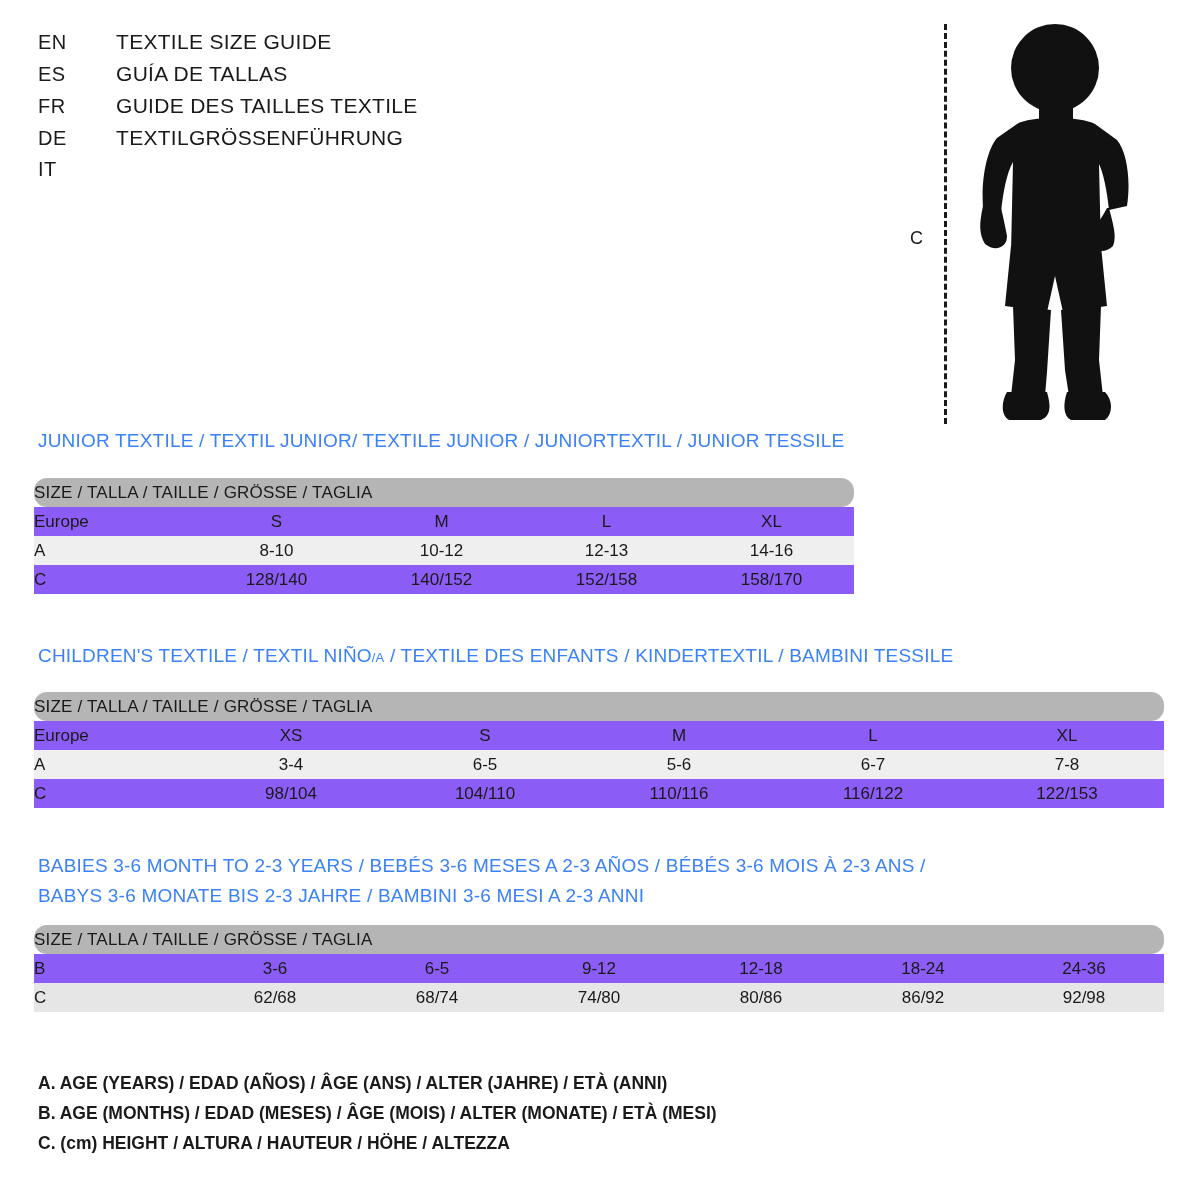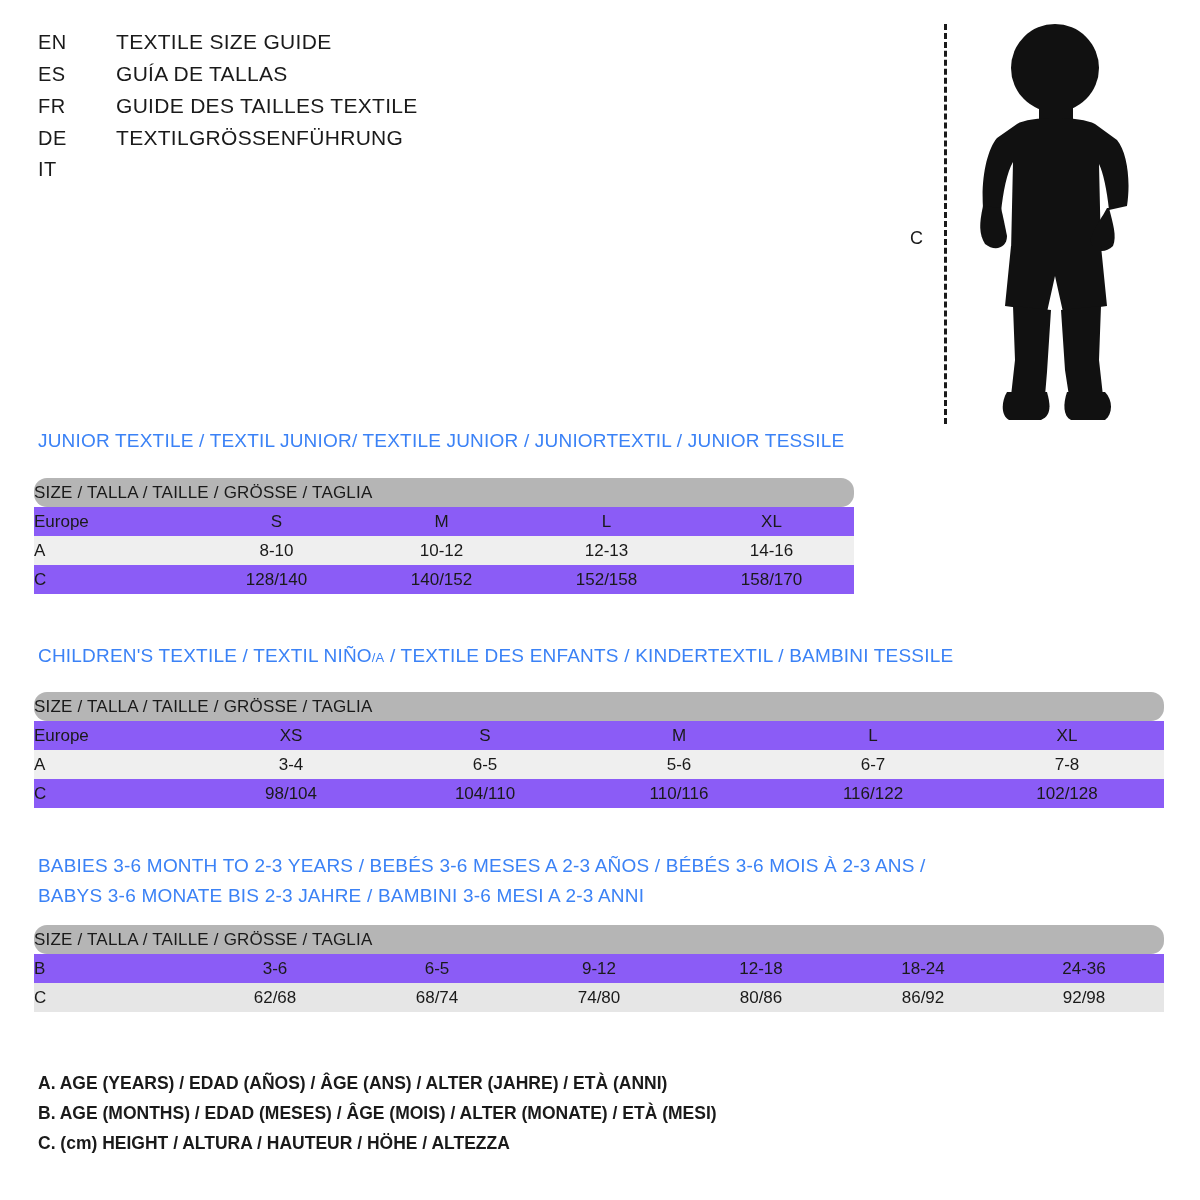--- a/index.html
+++ b/index.html
@@ -238,21 +238,21 @@
       <td class="val">5-6</td>
       <td class="val">6-7</td>
       <td class="val">7-8</td>
     </tr>
     <tr class="row-white">
       <td class="lbl">C</td>
       <td class="val">98/104</td>
       <td class="val">104/110</td>
       <td class="val">110/116</td>
       <td class="val">116/122</td>
-      <td class="val">102/128</td>
+      <td class="val">122/153</td>
     </tr>
   </tbody>
     </table>
 
   <div class="section-heading" style="top:855px;">BABIES 3-6 MONTH TO 2-3 YEARS / BEBÉS 3-6 MESES A 2-3 AÑOS / BÉBÉS 3-6 MOIS À 2-3 ANS /</div>
   <div class="section-heading" style="top:885px;">BABYS 3-6 MONATE BIS 2-3 JAHRE / BAMBINI 3-6 MESI A 2-3 ANNI</div>
 
   <table class="size-table" style="top:925px; left:34px; width:1130px;">
     <tbody>
         <tr class="band">

